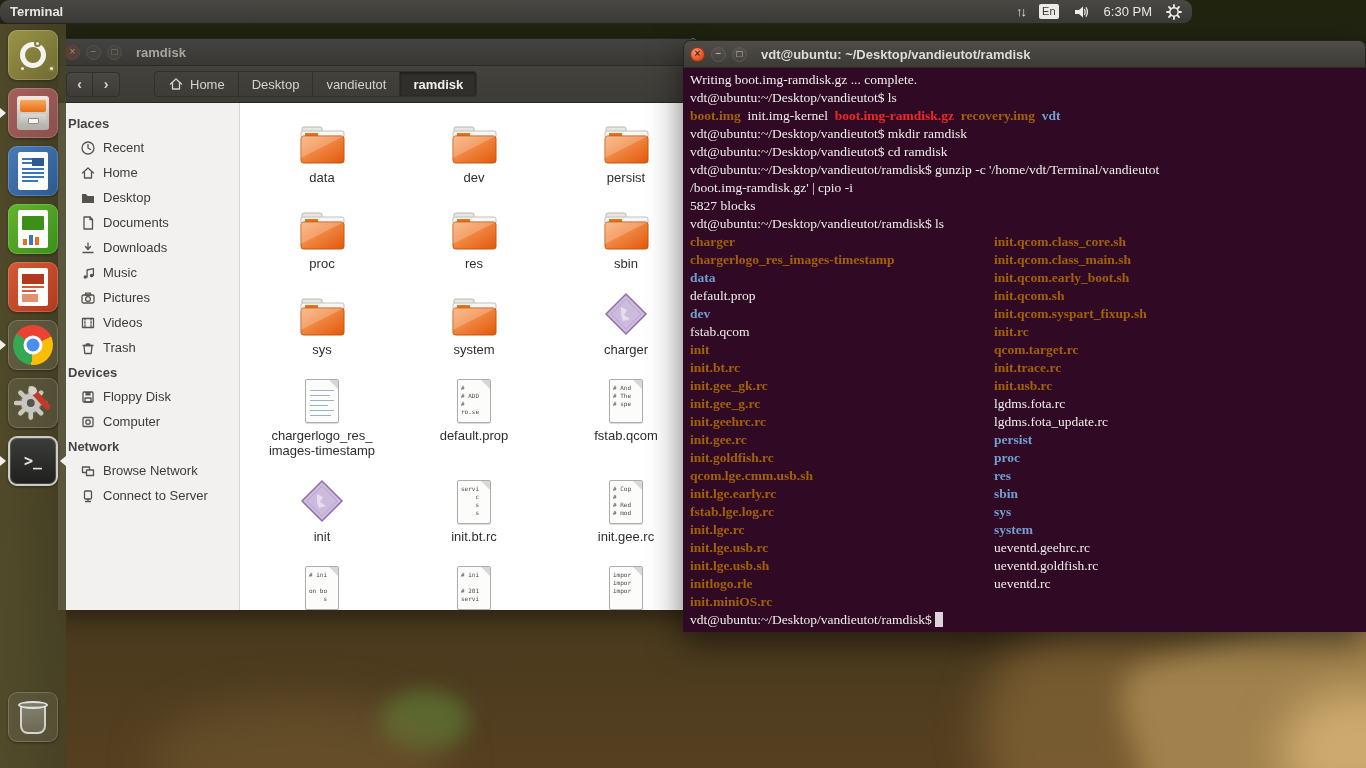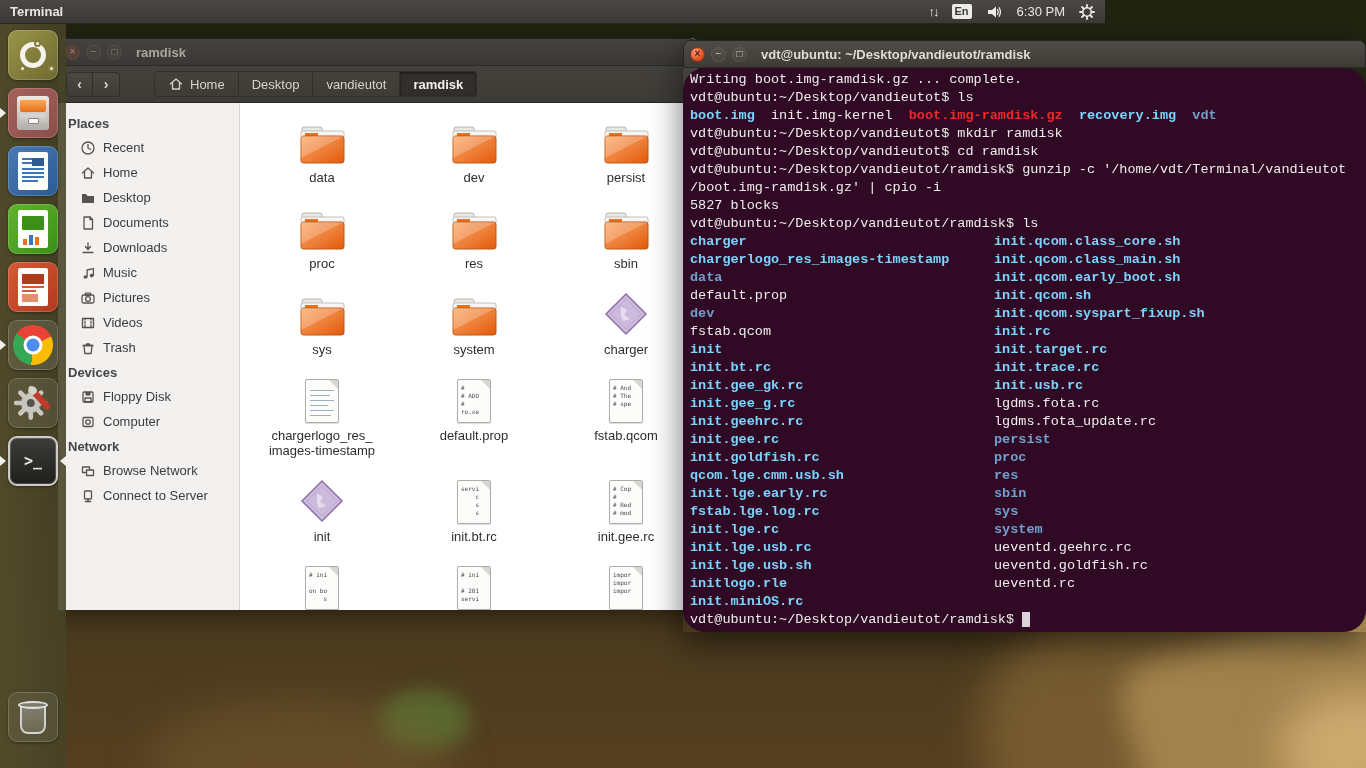--- a/index.html
+++ b/index.html
@@ -6,29 +6,29 @@
   html,body { width:1366px; height:768px; overflow:hidden; font-family:"Liberation Sans",sans-serif; }
   body { position:relative; background:#3a2c16; }
 
   
   .wallpaper { position:absolute; inset:0; z-index:0;
     background:linear-gradient(180deg,#20240f 0%,#262616 22%,#2f2817 45%,#3d3019 65%,#4a3a1e 82%,#553f20 100%); }
   .wp-blob { position:absolute; border-radius:50%; filter:blur(22px); }
   .wp-log { position:absolute; filter:blur(14px); }
 
   
-  .top-panel { position:absolute; left:0; top:0; width:1105px; height:24px; z-index:50;
+  .top-panel { position:absolute; left:0; top:0; width:1192px; height:24px; z-index:50;
     background:linear-gradient(180deg,#4a4843,#3b3935); border-bottom:1px solid #262521;
-    display:flex; align-items:center; color:#e8e6e2; font-size:13px; }
+    display:flex; align-items:center; color:#e8e6e2; font-size:13px;border-radius:9px; }
   .panel-app { font-weight:bold; margin-left:10px; flex:0 0 auto; }
   .panel-spacer { flex:1; }
   .panel-right { display:flex; align-items:center; gap:14px; margin-right:10px; }
   .ind { display:flex; align-items:center; cursor:default; }
   .updown { font-weight:bold; font-size:13px; letter-spacing:-2px; }
-  .en-badge { background:#ecebe8; color:#3a3935; font-size:11px; font-weight:bold;
+  .en-badge { background:#ecebe8; color:#3a3935; font-size:11px; font-weight:normal;
     border-radius:2px; padding:0 3px; height:15px; line-height:15px; }
   .panel-time { font-size:13px; }
 
   
   .launcher { position:absolute; left:0; top:24px; width:66px; height:744px; z-index:40;
     background:linear-gradient(90deg,rgba(82,76,43,.92),rgba(70,66,38,.88)); }
   .ltile { position:absolute; left:8px; width:50px; height:50px; border-radius:9px;
     box-shadow:inset 0 0 0 1px rgba(255,255,255,.18), 0 1px 3px rgba(0,0,0,.4);
     display:flex; align-items:center; justify-content:center; cursor:pointer; }
   .arrow-left { position:absolute; left:0; width:0; height:0;
@@ -116,24 +116,24 @@
   .ruled div { height:1px; background:#9fb0c4; margin:4px 4px 0; }
 
   
   .term { left:683px; top:40px; width:683px; height:592px; z-index:20;
     box-shadow:0 10px 34px rgba(0,0,0,.55); border-radius:7px 7px 0 0; overflow:hidden; }
   .term .titlebar { background:linear-gradient(180deg,#504d48,#3d3b36); }
   .term .wtitle { color:#dfdcd5; }
   .term .wbtn { background:linear-gradient(180deg,#55524c,#45423d); border:1px solid #5f5c55; color:#cfcbc4; }
   .term .wbtn.close { background:radial-gradient(circle at 35% 30%,#f4997a,#df4b16 70%); border:1px solid #8f3517; color:#5b1c08; font-weight:bold; }
   .term-body { height:564px; background:#300a24; padding:3px 0 0 7px;
-    font-family:Liberation Mono, monospace; font-size:13.5px; line-height:18px; overflow:hidden; cursor:text;border-radius:22px; }
+    font-family:Liberation Serif, serif; font-size:13.5px; line-height:18px; overflow:hidden; cursor:text; }
   .tline { white-space:pre; color:#eeeeec; }
   .seg-fg { color:#eeeeec; }
-  .seg-g { color:#7dd3fc; font-weight:bold; }
+  .seg-g { color:#a16207; font-weight:bold; }
   .seg-b { color:#729fcf; font-weight:bold; }
   .seg-r { color:#ef2929; font-weight:bold; }
   .col1 { display:inline-block; width:304px; }
   .cursor { display:inline-block; width:8px; height:15px; background:#ddd3dc; vertical-align:text-bottom; }
 </style>
 </head>
 <body>
 
 <div class="wallpaper">
   <div class="wp-blob" style="left:980px;top:560px;width:560px;height:340px;background:rgba(150,115,62,.55);"></div>
@@ -679,21 +679,21 @@
       <div class="tline"><span class="seg-fg">vdt@ubuntu:~/Desktop/vandieutot/ramdisk$ gunzip -c '/home/vdt/Terminal/vandieutot</span></div>
       <div class="tline"><span class="seg-fg">/boot.img-ramdisk.gz' | cpio -i</span></div>
       <div class="tline"><span class="seg-fg">5827 blocks</span></div>
       <div class="tline"><span class="seg-fg">vdt@ubuntu:~/Desktop/vandieutot/ramdisk$ ls</span></div>
       <div class="tline"><span class="col1 seg-g">charger</span><span class="seg-g">init.qcom.class_core.sh</span></div>
       <div class="tline"><span class="col1 seg-g">chargerlogo_res_images-timestamp</span><span class="seg-g">init.qcom.class_main.sh</span></div>
       <div class="tline"><span class="col1 seg-b">data</span><span class="seg-g">init.qcom.early_boot.sh</span></div>
       <div class="tline"><span class="col1 seg-fg">default.prop</span><span class="seg-g">init.qcom.sh</span></div>
       <div class="tline"><span class="col1 seg-b">dev</span><span class="seg-g">init.qcom.syspart_fixup.sh</span></div>
       <div class="tline"><span class="col1 seg-fg">fstab.qcom</span><span class="seg-g">init.rc</span></div>
-      <div class="tline"><span class="col1 seg-g">init</span><span class="seg-g">init.target.rc</span></div>
+      <div class="tline"><span class="col1 seg-g">init</span><span class="seg-g">qcom.target.rc</span></div>
       <div class="tline"><span class="col1 seg-g">init.bt.rc</span><span class="seg-g">init.trace.rc</span></div>
       <div class="tline"><span class="col1 seg-g">init.gee_gk.rc</span><span class="seg-g">init.usb.rc</span></div>
       <div class="tline"><span class="col1 seg-g">init.gee_g.rc</span><span class="seg-fg">lgdms.fota.rc</span></div>
       <div class="tline"><span class="col1 seg-g">init.geehrc.rc</span><span class="seg-fg">lgdms.fota_update.rc</span></div>
       <div class="tline"><span class="col1 seg-g">init.gee.rc</span><span class="seg-b">persist</span></div>
       <div class="tline"><span class="col1 seg-g">init.goldfish.rc</span><span class="seg-b">proc</span></div>
       <div class="tline"><span class="col1 seg-g">qcom.lge.cmm.usb.sh</span><span class="seg-b">res</span></div>
       <div class="tline"><span class="col1 seg-g">init.lge.early.rc</span><span class="seg-b">sbin</span></div>
       <div class="tline"><span class="col1 seg-g">fstab.lge.log.rc</span><span class="seg-b">sys</span></div>
       <div class="tline"><span class="col1 seg-g">init.lge.rc</span><span class="seg-b">system</span></div>

